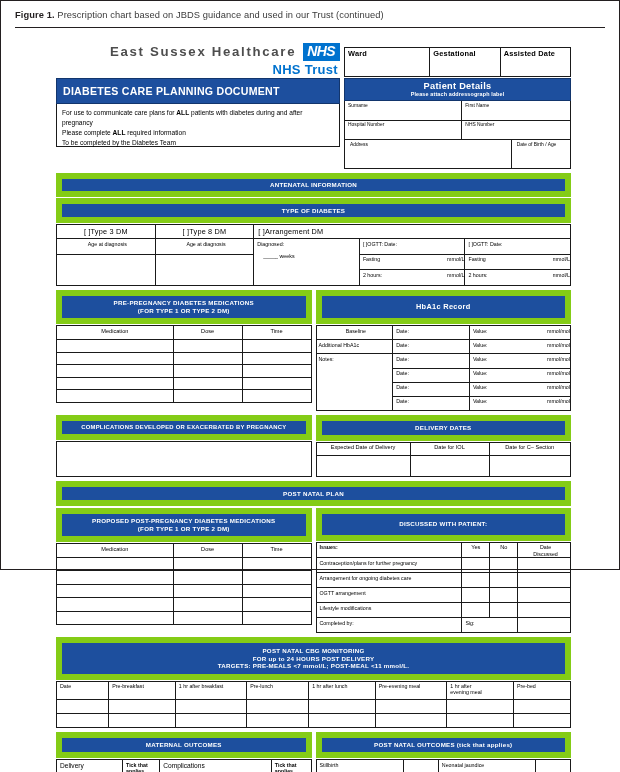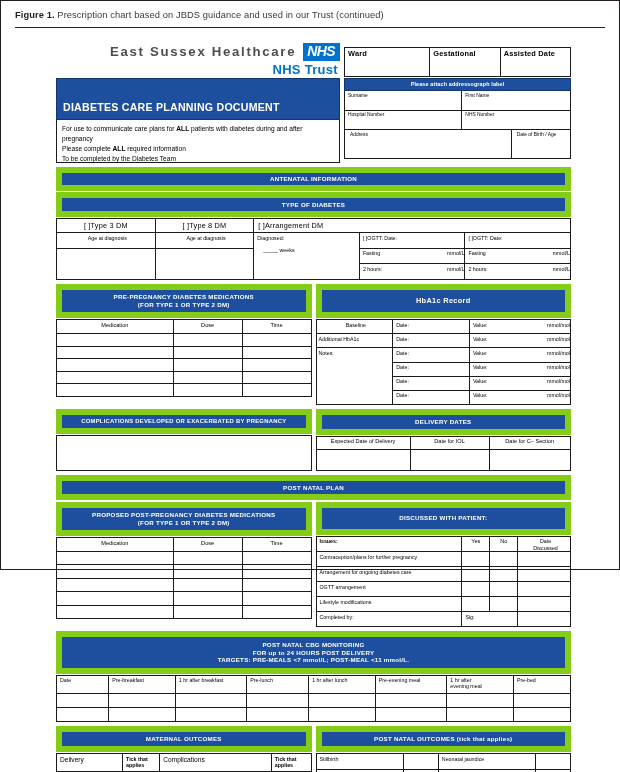--- a/index.html
+++ b/index.html
@@ -117,21 +117,21 @@
     letter-spacing:.2px;
   }
 
   
   .titlebox{
     background:#1d4f9e;
     color:#fff;
     font-weight:bold;
     font-size:10.6px;
     letter-spacing:.25px;
-    padding:22px 0 6px 6px;
+    padding:6px 0 6px 6px;
     border:1px solid #12356c;
   }
   .intro{
     font-size:6.6px;
     line-height:1.52;
     padding:4px 4px 4px 5px;
     border-left:1px solid #1a1a1a;
     border-right:1px solid #1a1a1a;
     border-bottom:1px solid #1a1a1a;
     height:43px;
@@ -214,20 +214,21 @@
         <div class="titlebox">DIABETES CARE PLANNING DOCUMENT</div>
         <div class="intro">
           <span><span>For use to communicate care plans for </span><b>ALL</b><span> patients with diabetes during and after pregnancy</span></span><br>
           <span><span>Please complete </span><b>ALL</b><span> required information</span></span><br>
           <span>To be completed by the Diabetes Team</span>
         </div>
       </div>
 
       <div style="flex:1 1 0;min-width:0;">
         <div class="pd-bar">
+          <div class="t1">Patient Details</div>
           <div class="t2">Please attach addressograph label</div>
         </div>
         <table class="pdtbl">
           <tbody>
               <tr>
             <td class="bl br bb" style="width:52%">Surname</td>
             <td class="br bb" style="width:48%">First Name</td>
           </tr>
           <tr>
             <td class="bl br bb">Hospital Number</td>

